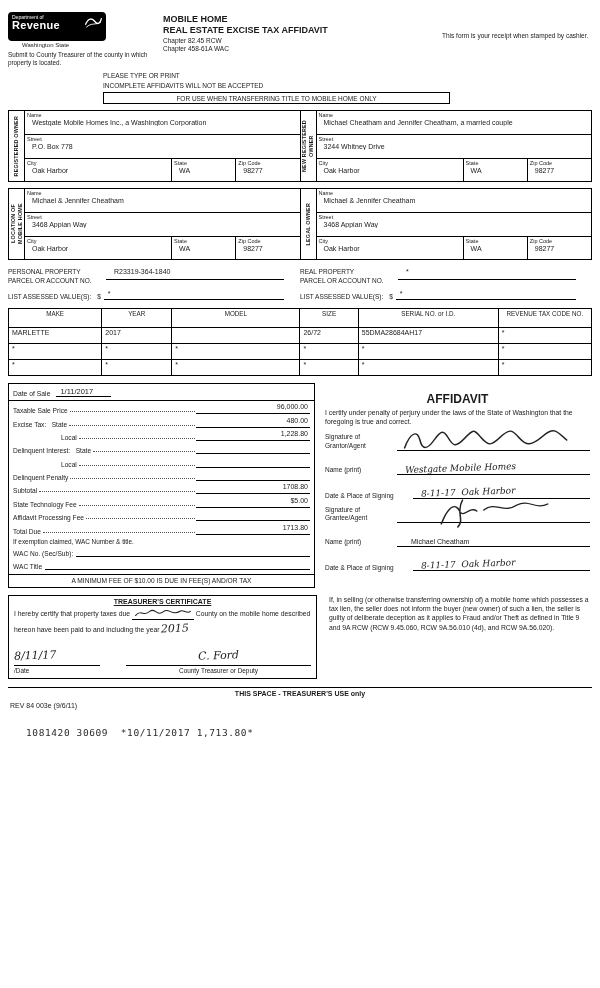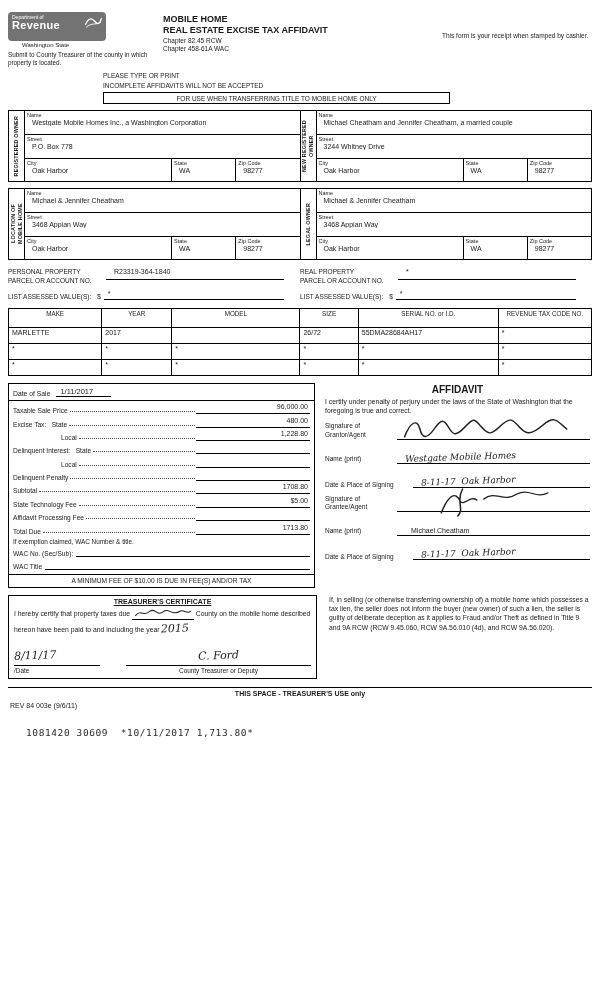--- a/index.html
+++ b/index.html
@@ -5,21 +5,21 @@
   html,body{margin:0;padding:0;background:#fff;}
   .page{
     position:relative;width:600px;height:988px;background:#ffffff;
     font-family:"Liberation Sans", sans-serif;color:#1a1a1a;overflow:hidden;
   }
   .form{padding:12px 8px 0 8px;}
 
   
   .hdr{display:flex;}
   .logo-col{width:155px;}
-  .logo-box{position:relative;width:90px;height:25px;background:#737373;border-radius:4px;color:#fff;padding:2px 4px;}
+  .logo-box{position:relative;width:90px;height:25px;background:#000000;border-radius:4px;color:#fff;padding:2px 4px;}
   .logo-dept{font-size:5px;}
   .logo-rev{font-size:11px;font-weight:bold;letter-spacing:.3px;line-height:1;}
   .logo-wave{position:absolute;top:3px;right:3px;width:20px;height:13px;}
   .logo-state{font-size:6px;margin:1px 0 3px 14px;}
   .submit-note{font-size:6.3px;line-height:1.3;width:150px;}
   .title-col{flex:1;padding-top:2px;}
   .t1,.t2{font-weight:bold;font-size:9px;line-height:1.25;}
   .chap{font-size:6.5px;line-height:1.3;}
   .receipt-col{width:150px;font-size:6.5px;line-height:1.3;padding-top:20px;}
 
@@ -67,21 +67,21 @@
   .sale-label{white-space:pre;}
   .sale-label.indent{margin-left:48px;}
   .sale-dots{flex:1;border-bottom:1px dotted #555;margin:0 1px 2px 2px;min-width:8px;}
   .sale-val{width:112px;border-bottom:1px solid #000;text-align:right;font-size:7px;padding-right:2px;height:10px;}
   .exemption{font-size:6.4px;margin-top:3px;}
   .wac-row{display:flex;align-items:flex-end;height:12.5px;font-size:6.6px;}
   .wac-line{flex:1;border-bottom:1px solid #000;margin-left:3px;height:9px;}
   .minfee{border-top:1px solid #000;margin:4px -4px 0 -4px;text-align:center;font-size:6.6px;padding:2.5px 0;}
 
   .aff-col{flex:1;padding:1px 2px 0 10px;}
-  .aff-title{text-align:center;font-weight:bold;font-size:10px;}
+  .aff-title{text-align:center;font-weight:bold;font-size:12px;margin-top:8px;}
   .aff-cert{font-size:6.8px;line-height:1.35;margin-top:2px;}
   .sig-row{display:flex;align-items:flex-end;margin-top:7px;}
   .sig-label{width:72px;font-size:6.5px;line-height:1.35;}
   .sig-label-wide{width:88px;font-size:6.5px;}
   .sig-area{flex:1;border-bottom:1px solid #000;position:relative;height:16px;}
   .scribble{position:absolute;bottom:-4px;left:4px;width:92%;height:26px;}
   .scribble.tall{height:30px;bottom:-6px;}
   .hand{font-family:"DejaVu Serif", serif;font-style:italic;font-size:9px;color:#222;white-space:pre;display:inline-block;transform:rotate(-2deg);}
   .hand.big{font-size:11px;}
   .typed{font-size:7px;padding-left:6px;}

